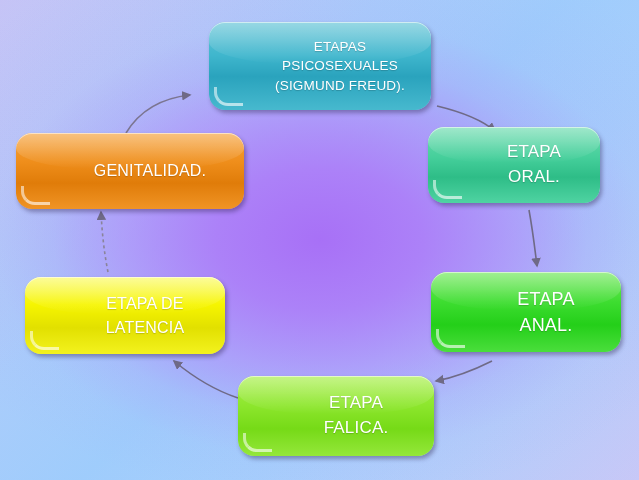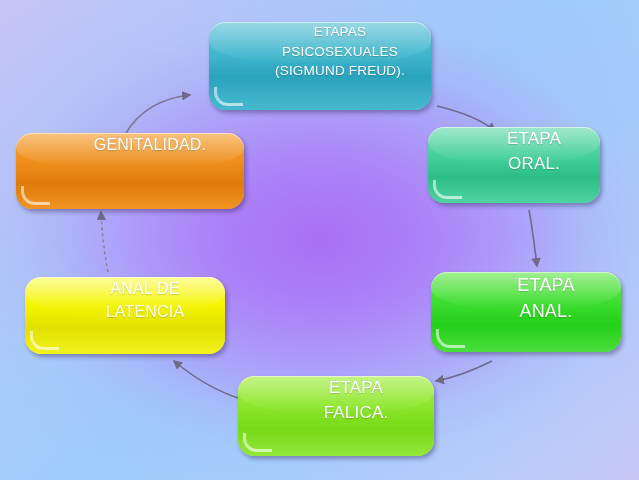--- a/index.html
+++ b/index.html
@@ -43,21 +43,21 @@
     width: 639px; height: 480px;
     pointer-events: none;
   }
 
   
   .node {
     position: absolute;
     border-radius: 16px;
     box-sizing: border-box;
     display: flex;
-    align-items: flex-start;
+    align-items: center;
     justify-content: center;
     box-shadow:
       2px 3px 4px rgba(40,30,70,0.38),
       inset 0 1px 0 rgba(255,255,255,0.55);
     overflow: hidden;
     padding-left: 40px;
   }
   .node .glossy {
     position: absolute;
     left: 0; right: 0; top: 0;
@@ -183,21 +183,21 @@
     <span class="glossy"></span>
     <span class="arc"></span>
     <span class="label">ETAPA
 FALICA.</span>
 
   </div>
 
   <div class="node" id="node-latencia">
     <span class="glossy"></span>
     <span class="arc"></span>
-    <span class="label">ANAL DE
+    <span class="label">ETAPA DE
 LATENCIA</span>
 
   </div>
 
   <div class="node" id="node-genitalidad">
     <span class="glossy"></span>
     <span class="arc"></span>
     <span class="label">GENITALIDAD.</span>
 
   </div>

